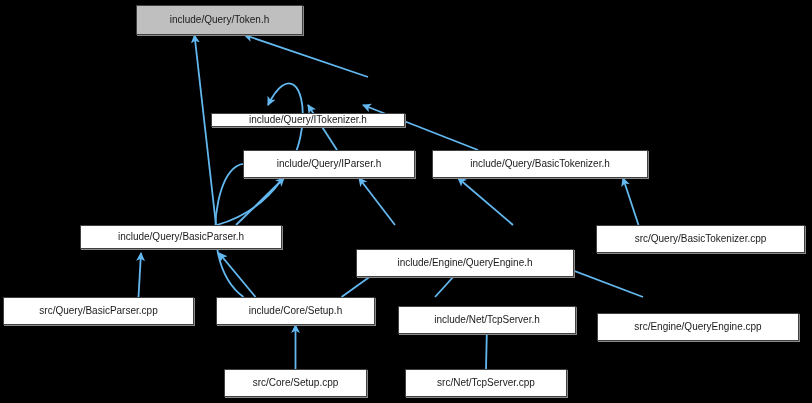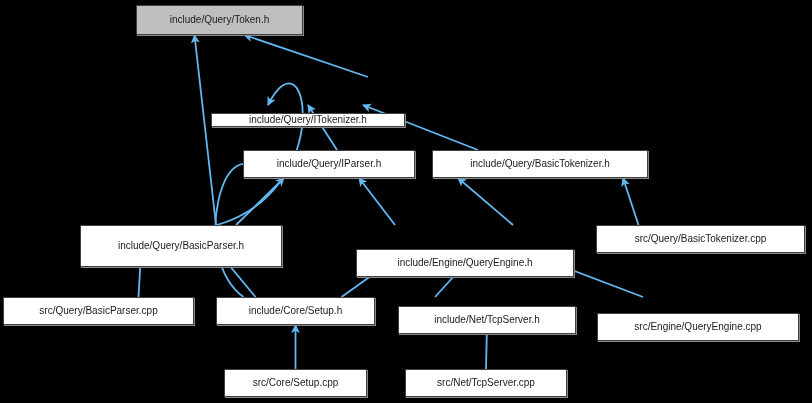--- a/index.html
+++ b/index.html
@@ -78,21 +78,21 @@
       </div>
       <div class="gnode" style="left: 211px; top: 77px; width: 194px; height: 14px; margin-top: 36px;">
         <span>include/Query/ITokenizer.h</span>
       </div>
       <div class="gnode" style="left: 243px; top: 150px; width: 172px; height: 28px;">
         <span>include/Query/IParser.h</span>
       </div>
       <div class="gnode" style="left: 432px; top: 150px; width: 216px; height: 28px;">
         <span>include/Query/BasicTokenizer.h</span>
       </div>
-      <div class="gnode" style="left: 80px; top: 225px; width: 202px; height: 42px;">
+      <div class="gnode" style="left: 80px; top: 225px; width: 202px; height: 24px;">
         <span>include/Query/BasicParser.h</span>
       </div>
       <div class="gnode" style="left: 356px; top: 225px; width: 218px; height: 28px; margin-top: 24px;">
         <span>include/Engine/QueryEngine.h</span>
       </div>
       <div class="gnode" style="left: 596px; top: 225px; width: 209px; height: 28px;">
         <span>src/Query/BasicTokenizer.cpp</span>
       </div>
       <div class="gnode" style="left: 3px; top: 297px; width: 191px; height: 28px;">
         <span>src/Query/BasicParser.cpp</span>

